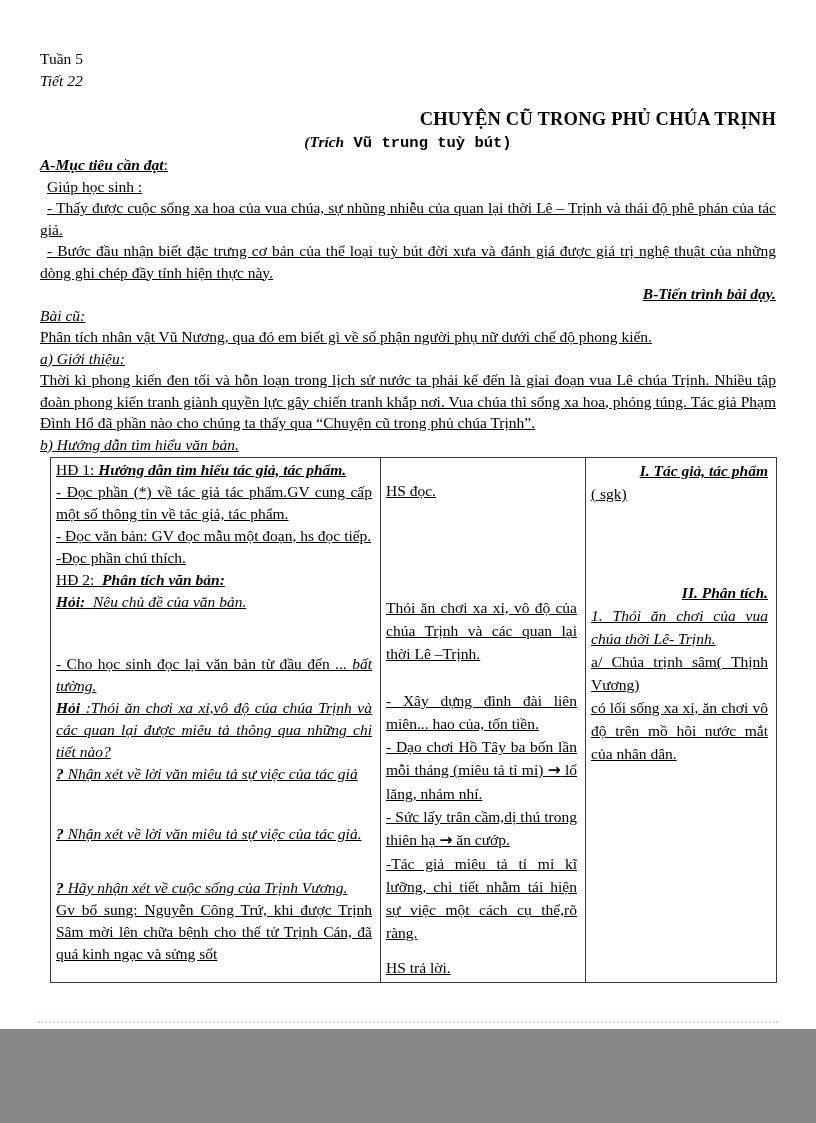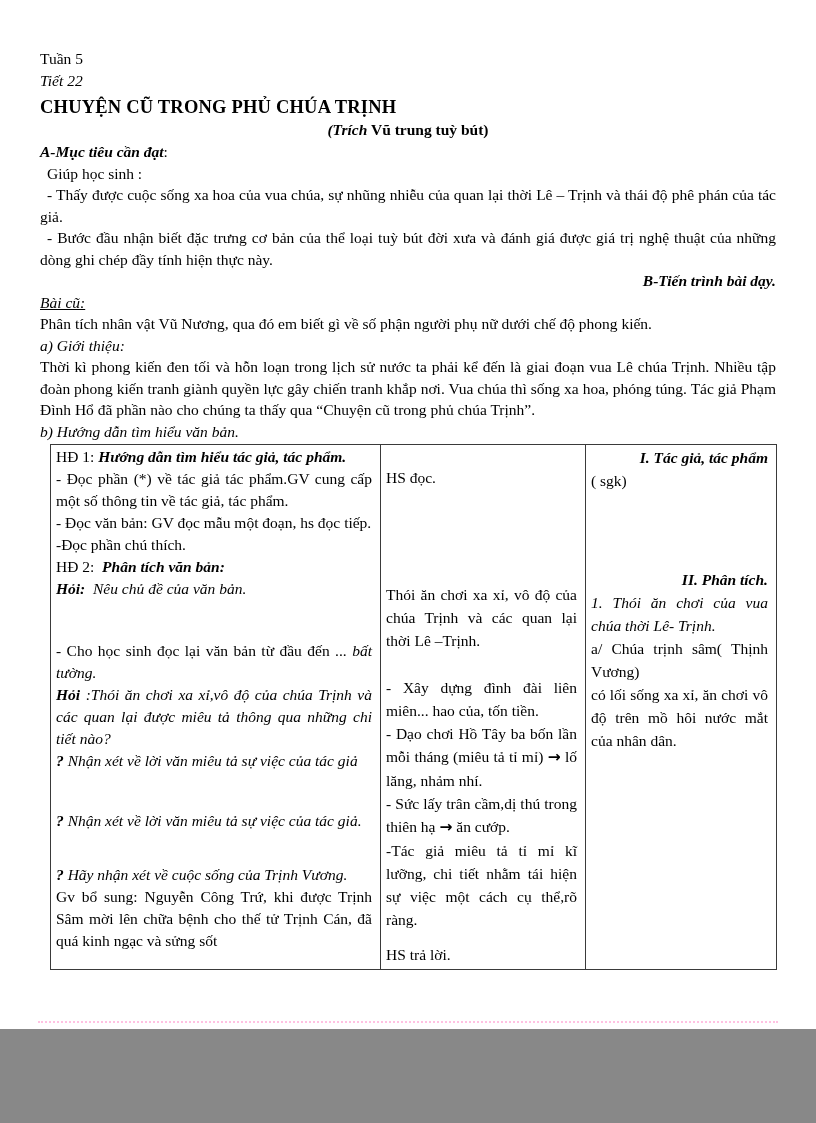--- a/index.html
+++ b/index.html
@@ -3,30 +3,30 @@
 <meta charset="utf-8">
 <style>
   * { margin:0; padding:0; box-sizing:border-box; }
   html,body { background:#888; }
   .page {
     width:816px; height:1029px; margin:0 auto; background:#ffffff;
     font-family:"Liberation Serif","DejaVu Serif",serif;
     font-size:15.5px; line-height:21.5px; color:#000;
     position:relative; padding:48px 40px 0 40px; overflow:hidden;
   }
-  p { margin:0; }
-  .b  { font-weight:bold; }
+  p { margin:0;text-decoration:underline; }
+  .b  { font-weight:bold;font-family:Liberation Mono, monospace; }
   .i  { font-style:italic; }
   .bi { font-weight:bold; font-style:italic;text-align:right; }
   .u  { text-decoration:underline; }
   .just { text-align:justify; }
   .indent { text-indent:7px; }
   .title {
-    text-align:left; font-weight:bold; font-size:18.5px; line-height:24px;
-    margin-top:4px; letter-spacing:0.2px;
+    text-align:right; font-weight:bold; font-size:18.5px; line-height:24px;
+    margin-top:16px; letter-spacing:0.2px;
   }
   .subtitle { text-align:center; font-weight:bold; font-size:15.5px; line-height:22px; }
   
   table.lesson {
     border-collapse:collapse; table-layout:fixed;
     width:726px; margin-left:10px; margin-top:2px;
   }
   table.lesson td {
     border:1.6px solid #3a3a3a; vertical-align:top;
     padding:1px 8px 3px 5px;

